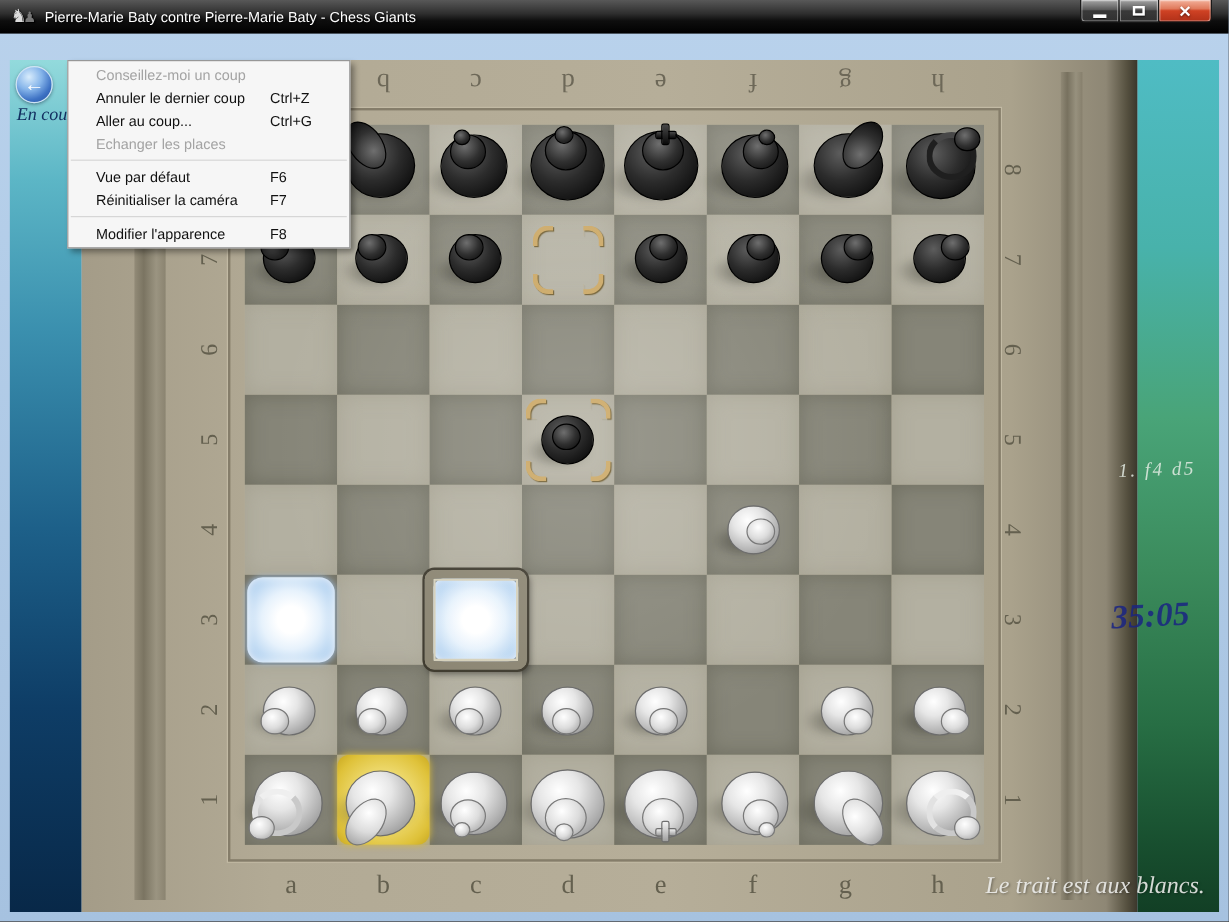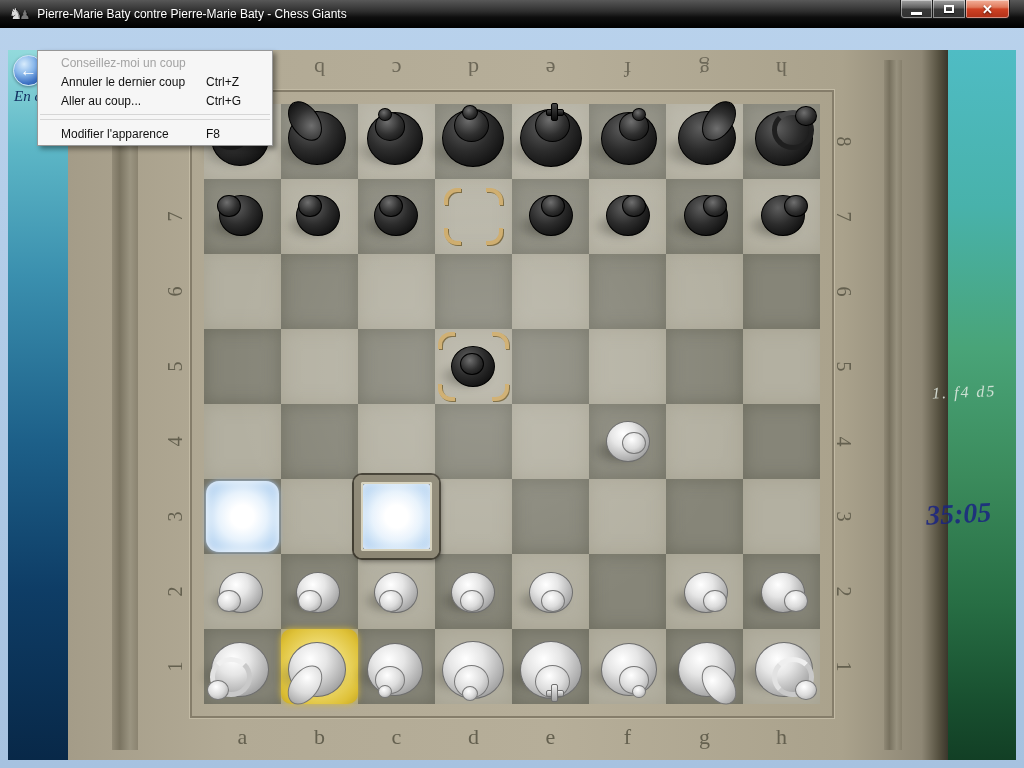--- a/index.html
+++ b/index.html
@@ -99,21 +99,21 @@
   #move-list{position:absolute;left:924px;top:333px;width:86px;z-index:20;
     font-family:"Liberation Serif",serif;font-style:italic;font-size:16px;letter-spacing:2px;
     color:rgba(228,236,228,.85);transform:rotate(-2deg);}
   #clock{position:absolute;left:918px;top:448px;z-index:20;
     font-family:"Liberation Serif",serif;font-style:italic;font-size:28px;font-weight:bold;
     color:rgba(26,36,130,.85);transform:rotate(-3deg);}
   #status-message{position:absolute;right:12px;top:677px;z-index:20;
     font-family:"Liberation Serif",serif;font-style:italic;font-size:20px;
     color:rgba(240,240,238,.88);text-shadow:1px 1px 2px rgba(0,0,0,.35);}
   
-  #dropdown{position:absolute;left:37px;top:50px;width:236px;z-index:100;background:#f6f6f6;
+  #dropdown{position:absolute;left:56px;top:50px;width:236px;z-index:100;background:#f6f6f6;
     border:1px solid #979797;box-shadow:3px 3px 5px rgba(0,0,0,.4);padding:2px 0;}
   .dd-item{height:19px;display:flex;align-items:center;font-size:12px;color:#111;padding-left:23px;padding-right:12px;}
   .dd-item .dd-shortcut{margin-left:auto;width:54px;text-align:left;}
   .dd-item.disabled{color:#a3a3a3;}
   .dd-item.highlighted{background:linear-gradient(180deg,#4c92e8,#2b6fd4);color:#fff;}
   .dd-sep{height:1px;background:#d6d6d6;margin:4px 2px;}
 </style>
 </head>
 <body>
 
@@ -416,20 +416,21 @@
             <div class="ppart w-base" style="left: 12.44px; top: 13.068px; width: 58px; height: 54.52px;"></div>
             <div class="ppart w-ring" style="left: 28.525px; top: 28.365px; width: 42px; height: 39.48px;"></div>
             <div class="ppart w-top" style="left: 52px; top: 50.7267px; width: 22px; height: 20.68px;"></div>
           </div>
         </div>
     </div>
 
     <div id="right-strip"></div>
     <div id="move-list">1. f4 d5</div>
     <div id="clock">35:05</div>
+    <div id="status-message">Le trait est aux blancs.</div>
   </div>
 
   <div id="titlebar">
     <span id="title-icon">♞<span class="dark-pawn">♟</span></span>
     <span id="window-title">Pierre-Marie Baty contre Pierre-Marie Baty - Chess Giants</span>
   </div>
   <div id="win-buttons">
     <div class="winbtn" id="btn-min">
         <div class="glyph-min"></div>
       </div>
@@ -447,21 +448,33 @@
         <span class="dd-shortcut"></span>
       </div>
       <div class="dd-item">
         <span>Annuler le dernier coup</span>
         <span class="dd-shortcut">Ctrl+Z</span>
       </div>
       <div class="dd-item">
         <span>Aller au coup...</span>
         <span class="dd-shortcut">Ctrl+G</span>
       </div>
+      <div class="dd-item disabled">
+        <span>Echanger les places</span>
+        <span class="dd-shortcut"></span>
+      </div>
       <div class="dd-sep"></div>
+      <div class="dd-item">
+        <span>Vue par défaut</span>
+        <span class="dd-shortcut">F6</span>
+      </div>
+      <div class="dd-item">
+        <span>Réinitialiser la caméra</span>
+        <span class="dd-shortcut">F7</span>
+      </div>
       <div class="dd-sep"></div>
       <div class="dd-item">
         <span>Modifier l'apparence</span>
         <span class="dd-shortcut">F8</span>
       </div>
     </div>
 
 </div>
 
 </body></html>

